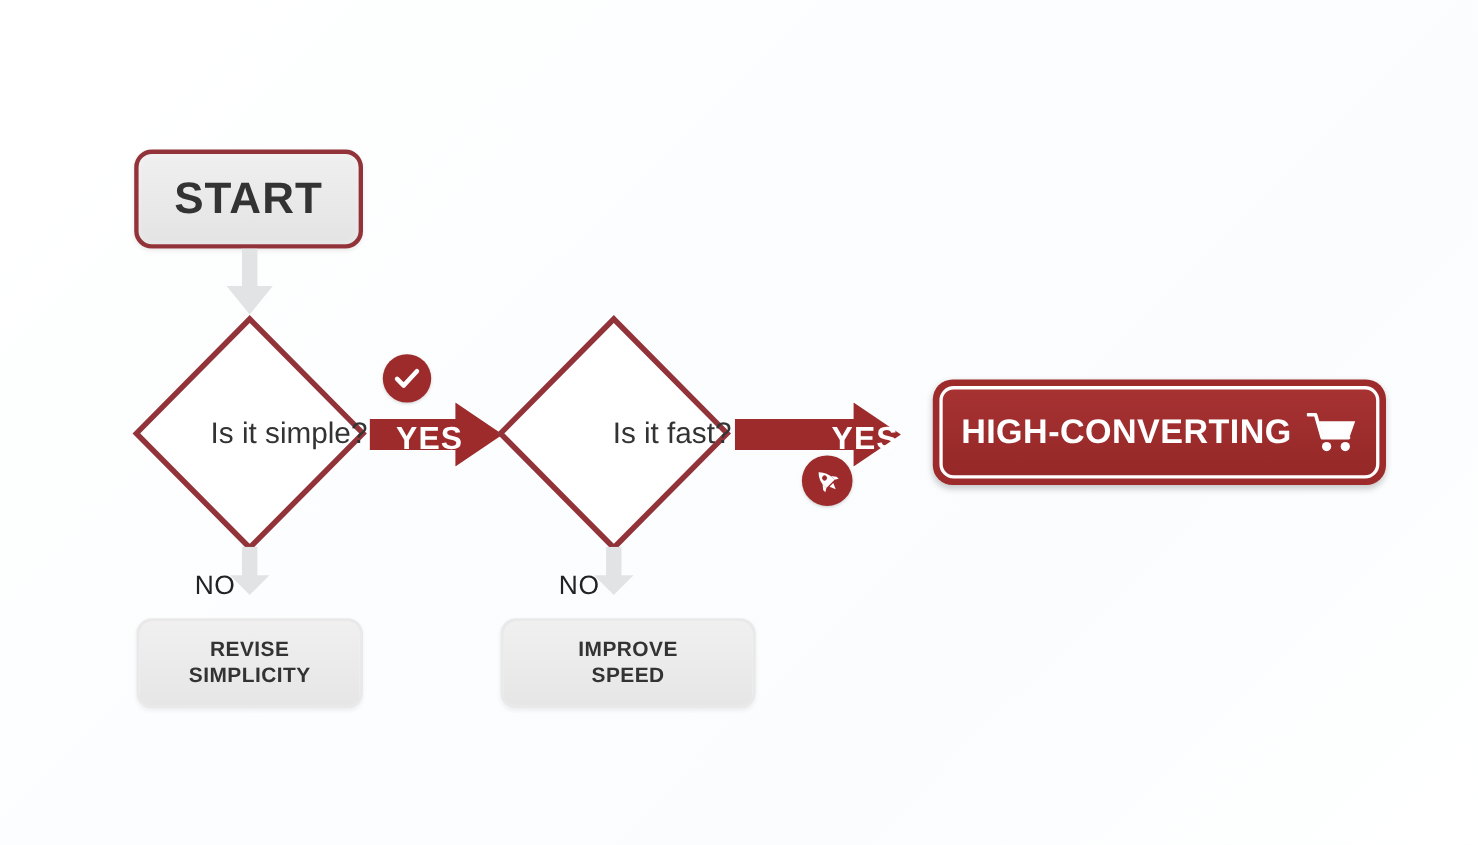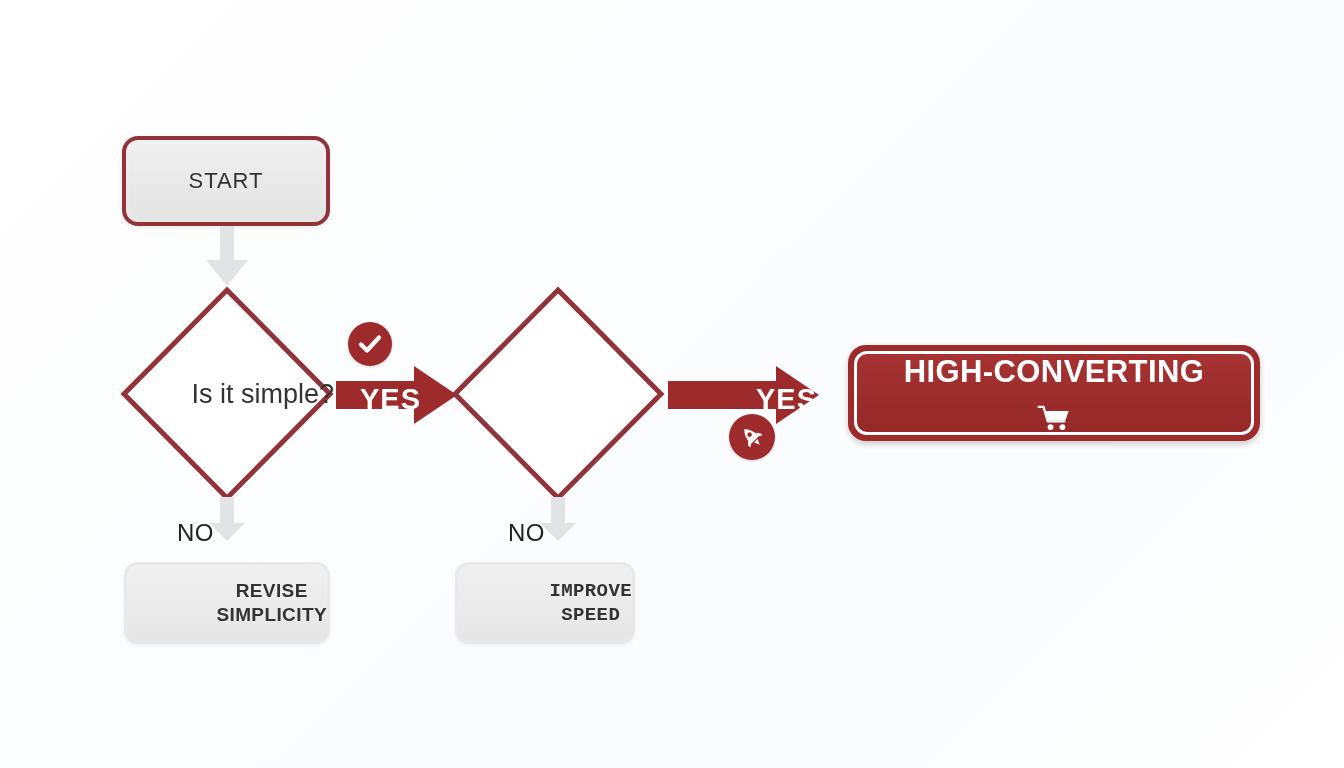--- a/index.html
+++ b/index.html
@@ -51,22 +51,22 @@
   .start-box .inner {
     position: absolute;
     left: 3px; top: 3px; right: 3px; bottom: 3px;
     border-radius: 11px;
     background: linear-gradient(180deg, #efefef 0%, #e4e4e4 100%);
     display: flex;
     align-items: center;
     justify-content: center;
   }
   .start-label {
-    font-size: 22px;
-    font-weight: normal;
+    font-size: 40px;
+    font-weight: bold;
     color: #333333;
     letter-spacing: 1px;
   }
 
   
   .v-arrow {
     position: absolute;
   }
 
   
@@ -120,21 +120,21 @@
 
   
   .outcome-box {
     position: absolute;
     border: 3px solid #e9e9e9;
     border-radius: 14px;
     background: linear-gradient(180deg, #f0f0f0 0%, #e6e6e6 100%);
     box-sizing: border-box;
     display: flex;
     align-items: center;
-    justify-content: flex-end;
+    justify-content: center;
     box-shadow: 0 2px 4px rgba(0,0,0,0.06);
   }
   .outcome-label {
     font-size: 19px;
     font-weight: bold;
     color: #333333;
     text-align: center;
     line-height: 1.28;
     letter-spacing: 0.4px;
   }
@@ -155,21 +155,20 @@
     position: absolute;
     left: 6px; top: 6px; right: 6px; bottom: 6px;
     border: 3px solid #ffffff;
     border-radius: 13px;
     box-sizing: border-box;
     display: flex;
     align-items: center;
     justify-content: center;
     gap: 14px;
     background: linear-gradient(180deg, #a73232 0%, #952828 100%);
-    flex-direction: column;
   }
   .cta-label {
     font-size: 31px;
     font-weight: bold;
     color: #ffffff;
     letter-spacing: 0.4px;
     white-space: nowrap;
   }
 </style>
 </head>
@@ -217,20 +216,21 @@
     <div class="outcome-label">
       <span>REVISE</span><br>
       <span>SIMPLICITY</span>
     </div>
   </div>
 
   <div class="diamond-wrap" style="left:451px; top:286px; width:214px; height:216px;">
     <svg width="214" height="216" viewBox="0 0 214 216">
       <polygon points="107,4 210,108 107,212 4,108" fill="#ffffff" stroke="#92333a" stroke-width="5"></polygon>
     </svg>
+    <div class="diamond-label">Is it fast?</div>
   </div>
 
   <div class="yes-arrow" style="left:668px; top:366px;">
     <svg width="152" height="58" viewBox="0 0 152 58">
       <path d="M0 15 H108 V0 L151 29 L108 58 V43 H0 Z" fill="#9e2b2b"></path>
     </svg>
     <span class="yes-text" style="left:88px; top:17px;">YES</span>
   </div>
 
   <div class="badge" style="left:729px; top:414px; width:46px; height:46px;">
@@ -243,21 +243,21 @@
         <path d="M11.6 19.4 L14 25 L16.4 19.4 Z" fill="#ffffff"></path>
       </g>
     </svg>
   </div>
 
   <svg class="v-arrow" style="left:538px; top:497px;" width="40" height="46" viewBox="0 0 40 46">
     <path d="M13 0 H27 V26 H38 L20 44 L2 26 H13 Z" fill="#e2e3e5"></path>
   </svg>
   <div class="no-label" style="left:508px; top:519px; width:100px;">NO</div>
 
-  <div class="outcome-box" style="left:455px; top:562px; width:180px; height:82px;font-family:Liberation Mono, monospace;">
+  <div class="outcome-box" style="left:455px; top:562px; width:232px; height:82px;">
     <div class="outcome-label">
       <span>IMPROVE</span><br>
       <span>SPEED</span>
     </div>
   </div>
 
   <div class="cta">
     <div class="cta-ring">
       <span class="cta-label">HIGH-CONVERTING</span>
       <svg width="46" height="40" viewBox="0 0 46 40">

